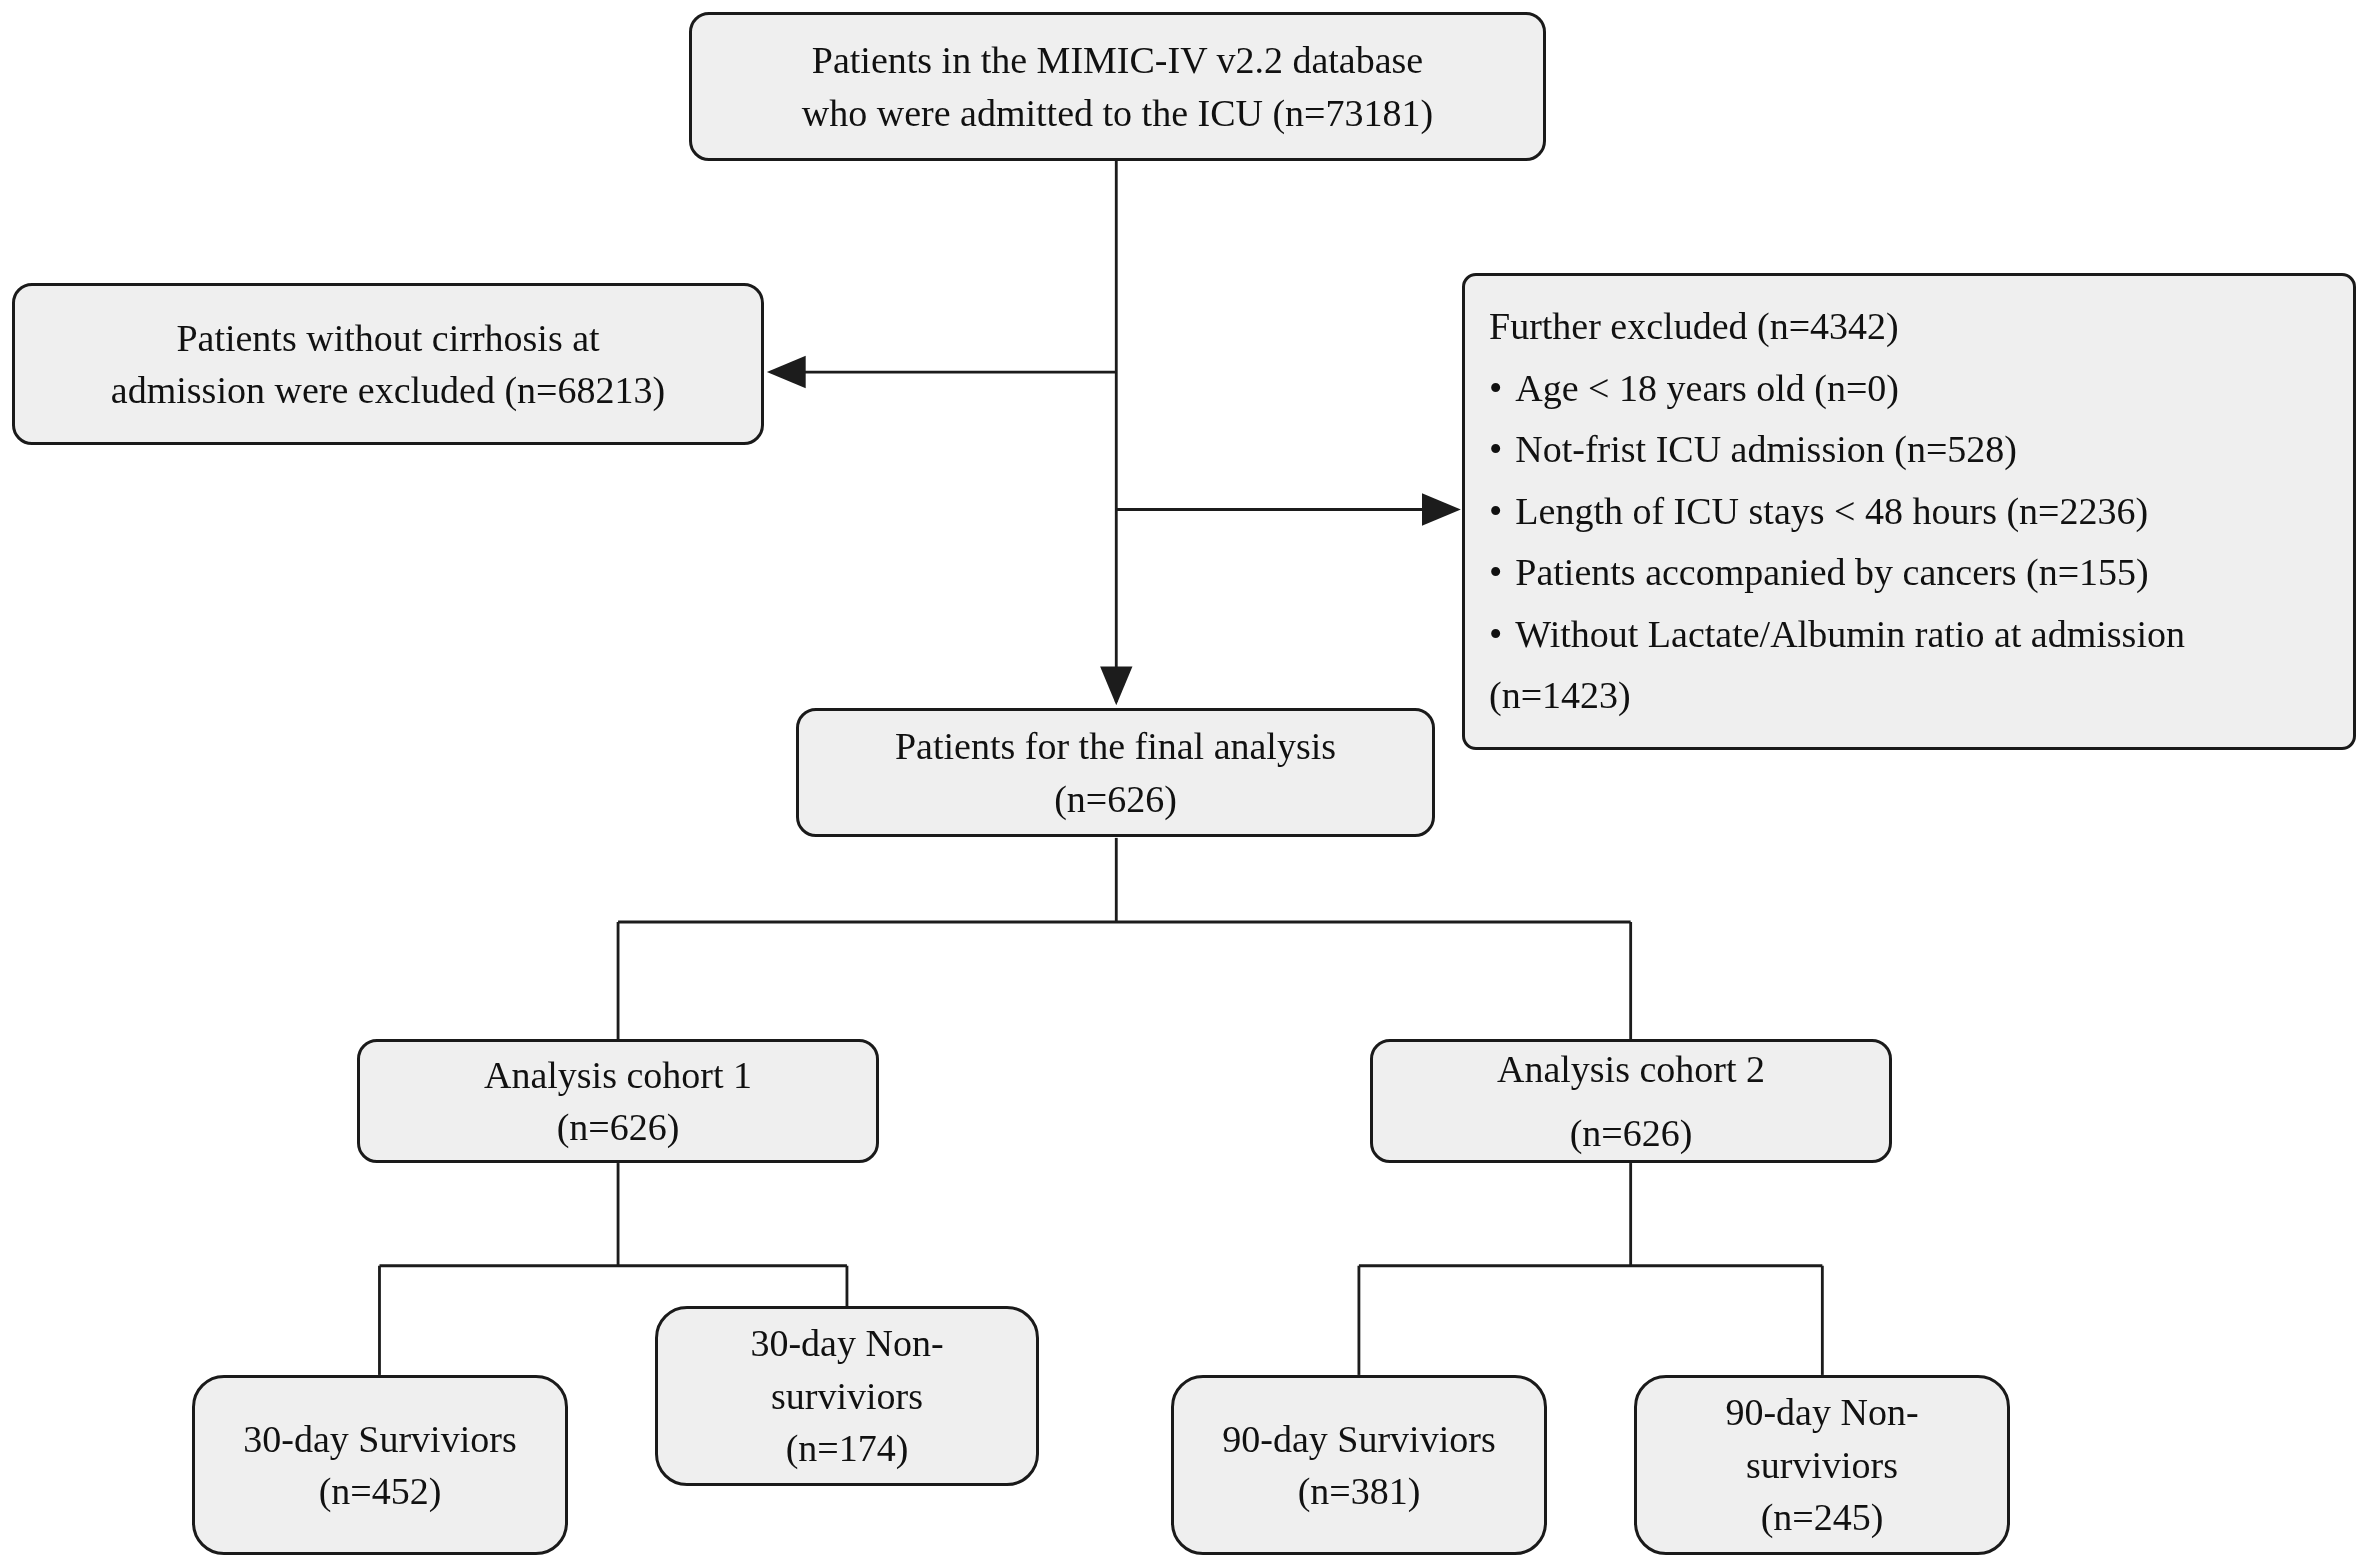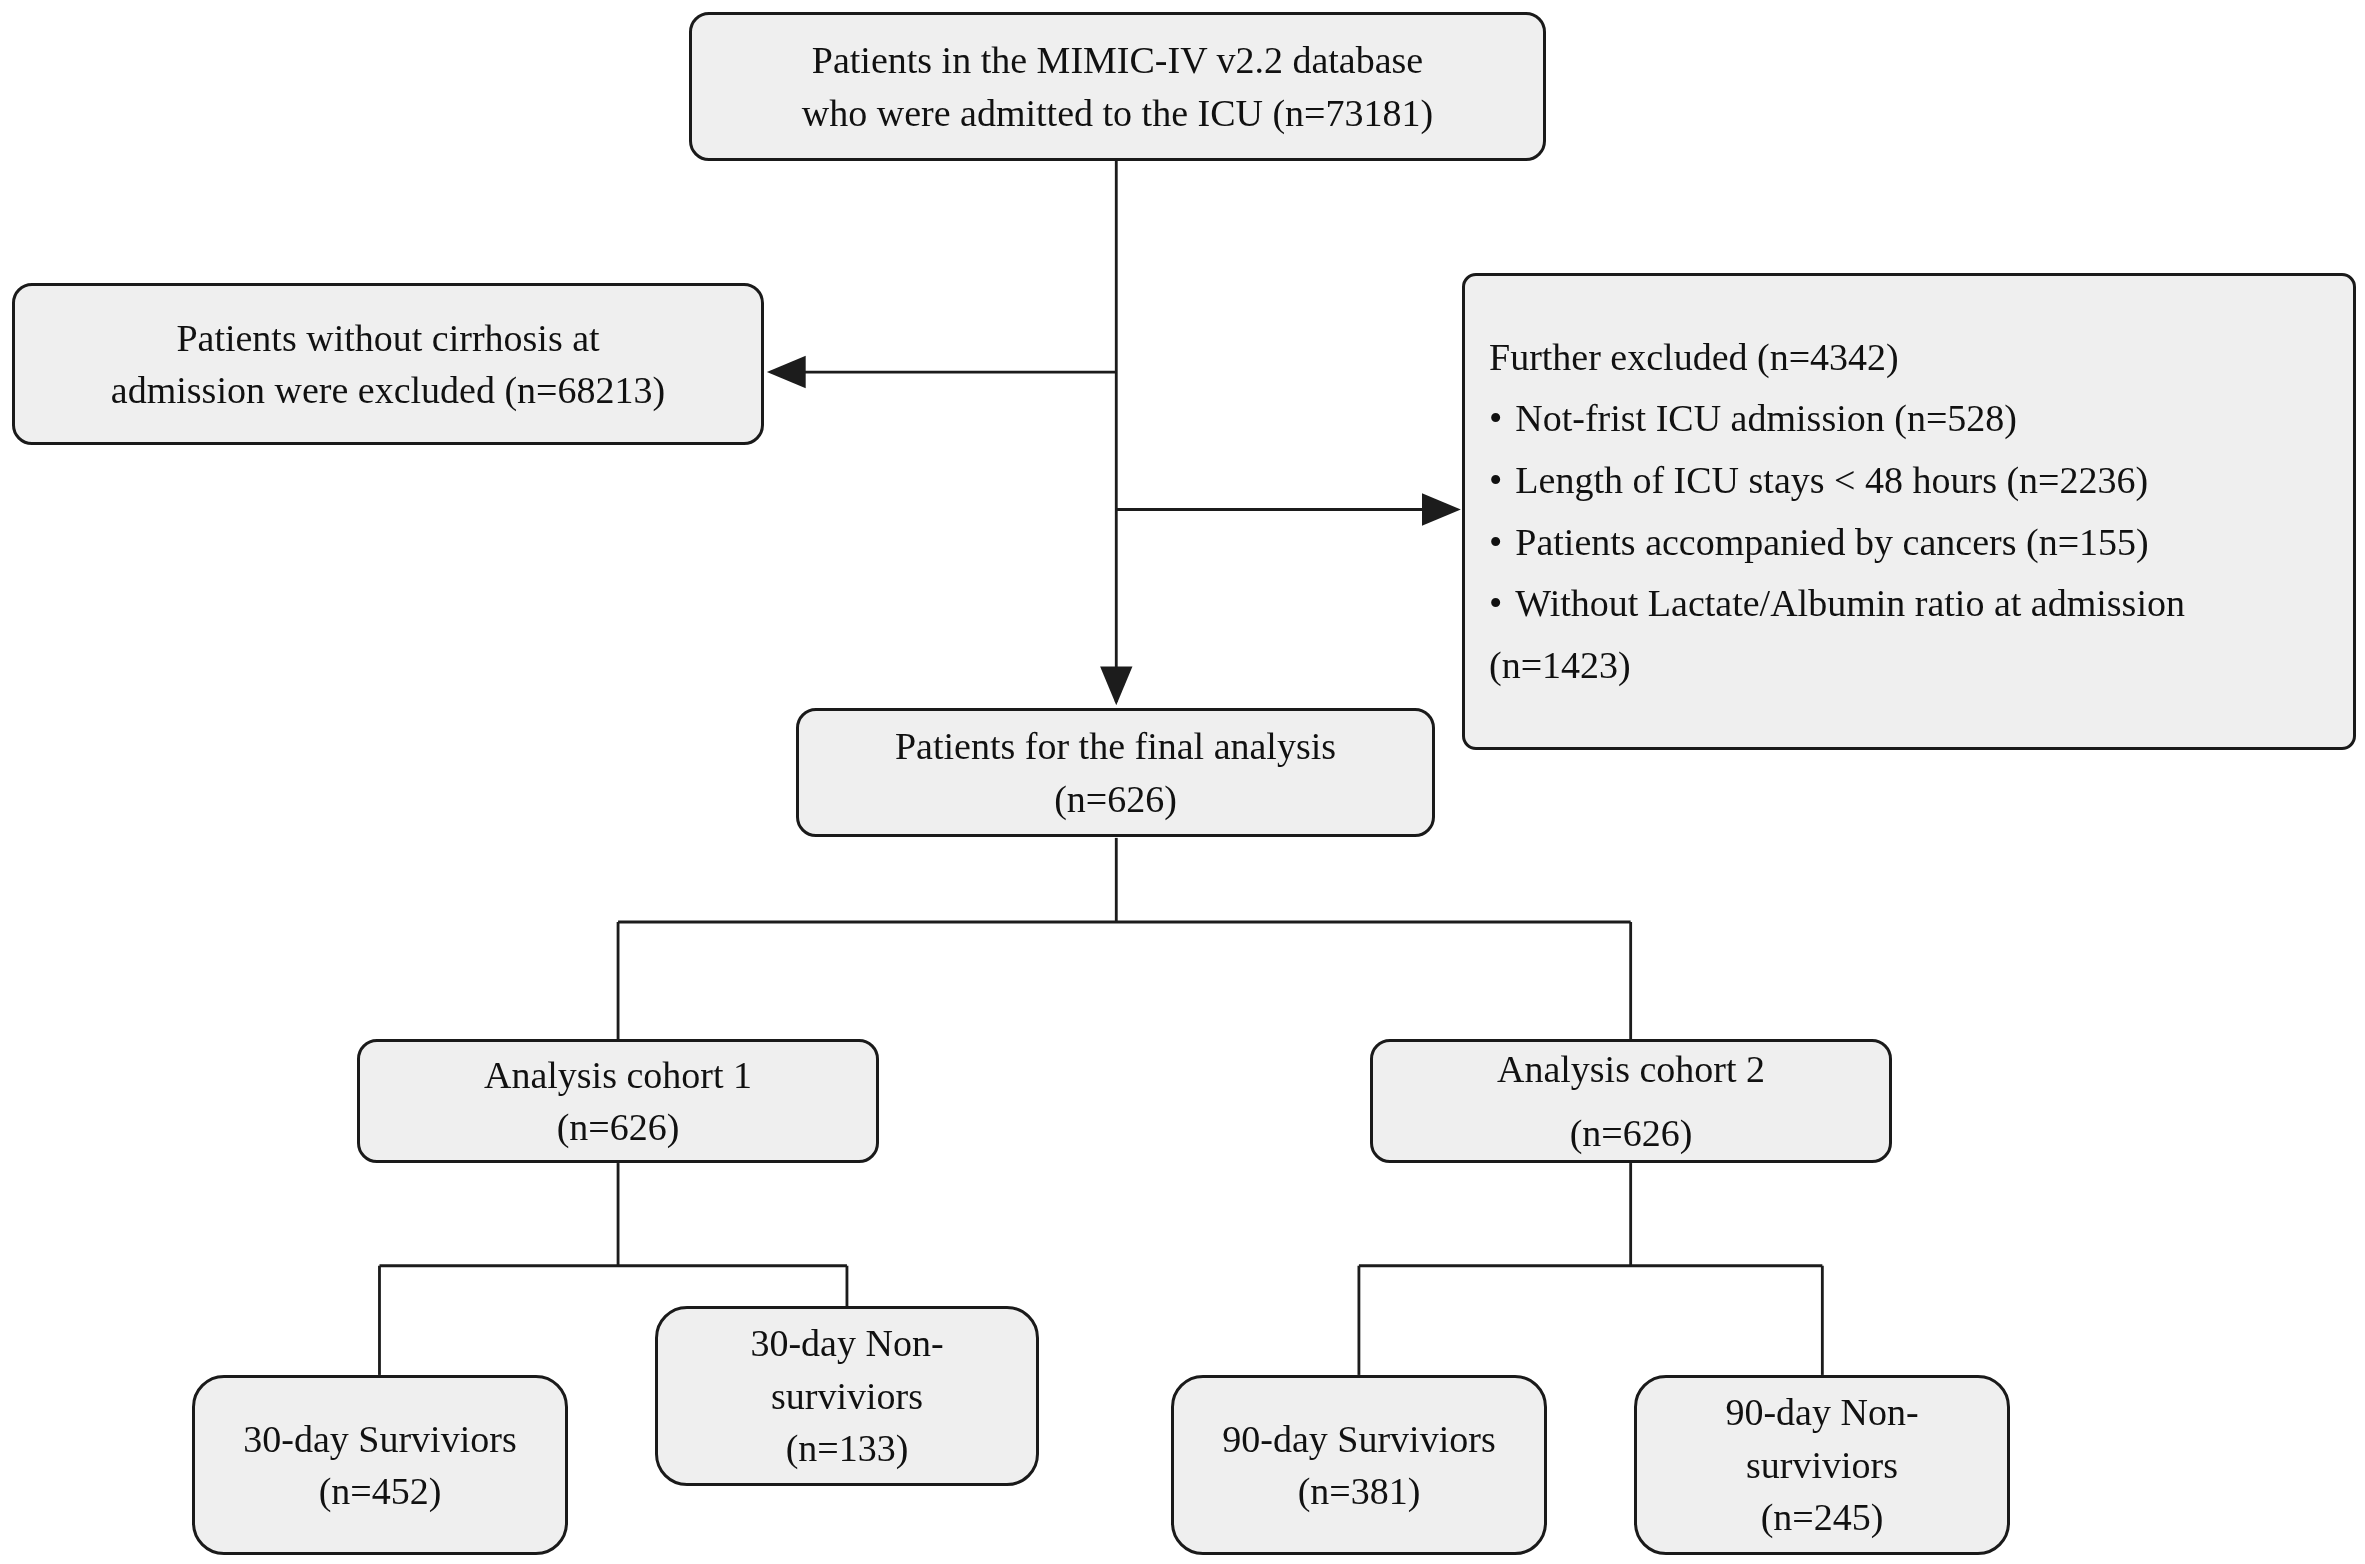--- a/index.html
+++ b/index.html
@@ -83,20 +83,23 @@
   </div>
 
   <div class="box" style="left:12px; top:283px; width:752px; height:162px;">
     <div class="line">Patients without cirrhosis at</div>
     <div class="line">admission were excluded (n=68213)</div>
   </div>
 
   <div class="box box--list" style="left:1462px; top:273px; width:894px; height:477px;">
     <div>Further excluded (n=4342)</div>
     <div>
+      <span class="bullet">•</span><span>Age &lt; 18 years old (n=0)</span>
+    </div>
+    <div>
       <span class="bullet">•</span><span>Not-frist ICU admission (n=528)</span>
     </div>
     <div>
       <span class="bullet">•</span><span>Length of ICU stays &lt; 48 hours (n=2236)</span>
     </div>
     <div>
       <span class="bullet">•</span><span>Patients accompanied by cancers (n=155)</span>
     </div>
     <div>
       <span class="bullet">•</span><span>Without Lactate/Albumin ratio at admission (n=1423)</span>
@@ -119,21 +122,21 @@
   </div>
 
   <div class="box box--round" style="left:192px; top:1375px; width:376px; height:180px;">
     <div class="line">30-day Surviviors</div>
     <div class="line">(n=452)</div>
   </div>
 
   <div class="box box--round" style="left:655px; top:1306px; width:384px; height:180px;">
     <div class="line">30-day Non-</div>
     <div class="line">surviviors</div>
-    <div class="line">(n=133)</div>
+    <div class="line">(n=174)</div>
   </div>
 
   <div class="box box--round" style="left:1171px; top:1375px; width:376px; height:180px;">
     <div class="line">90-day Surviviors</div>
     <div class="line">(n=381)</div>
   </div>
 
   <div class="box box--round" style="left:1634px; top:1375px; width:376px; height:180px;">
     <div class="line">90-day Non-</div>
     <div class="line">surviviors</div>

